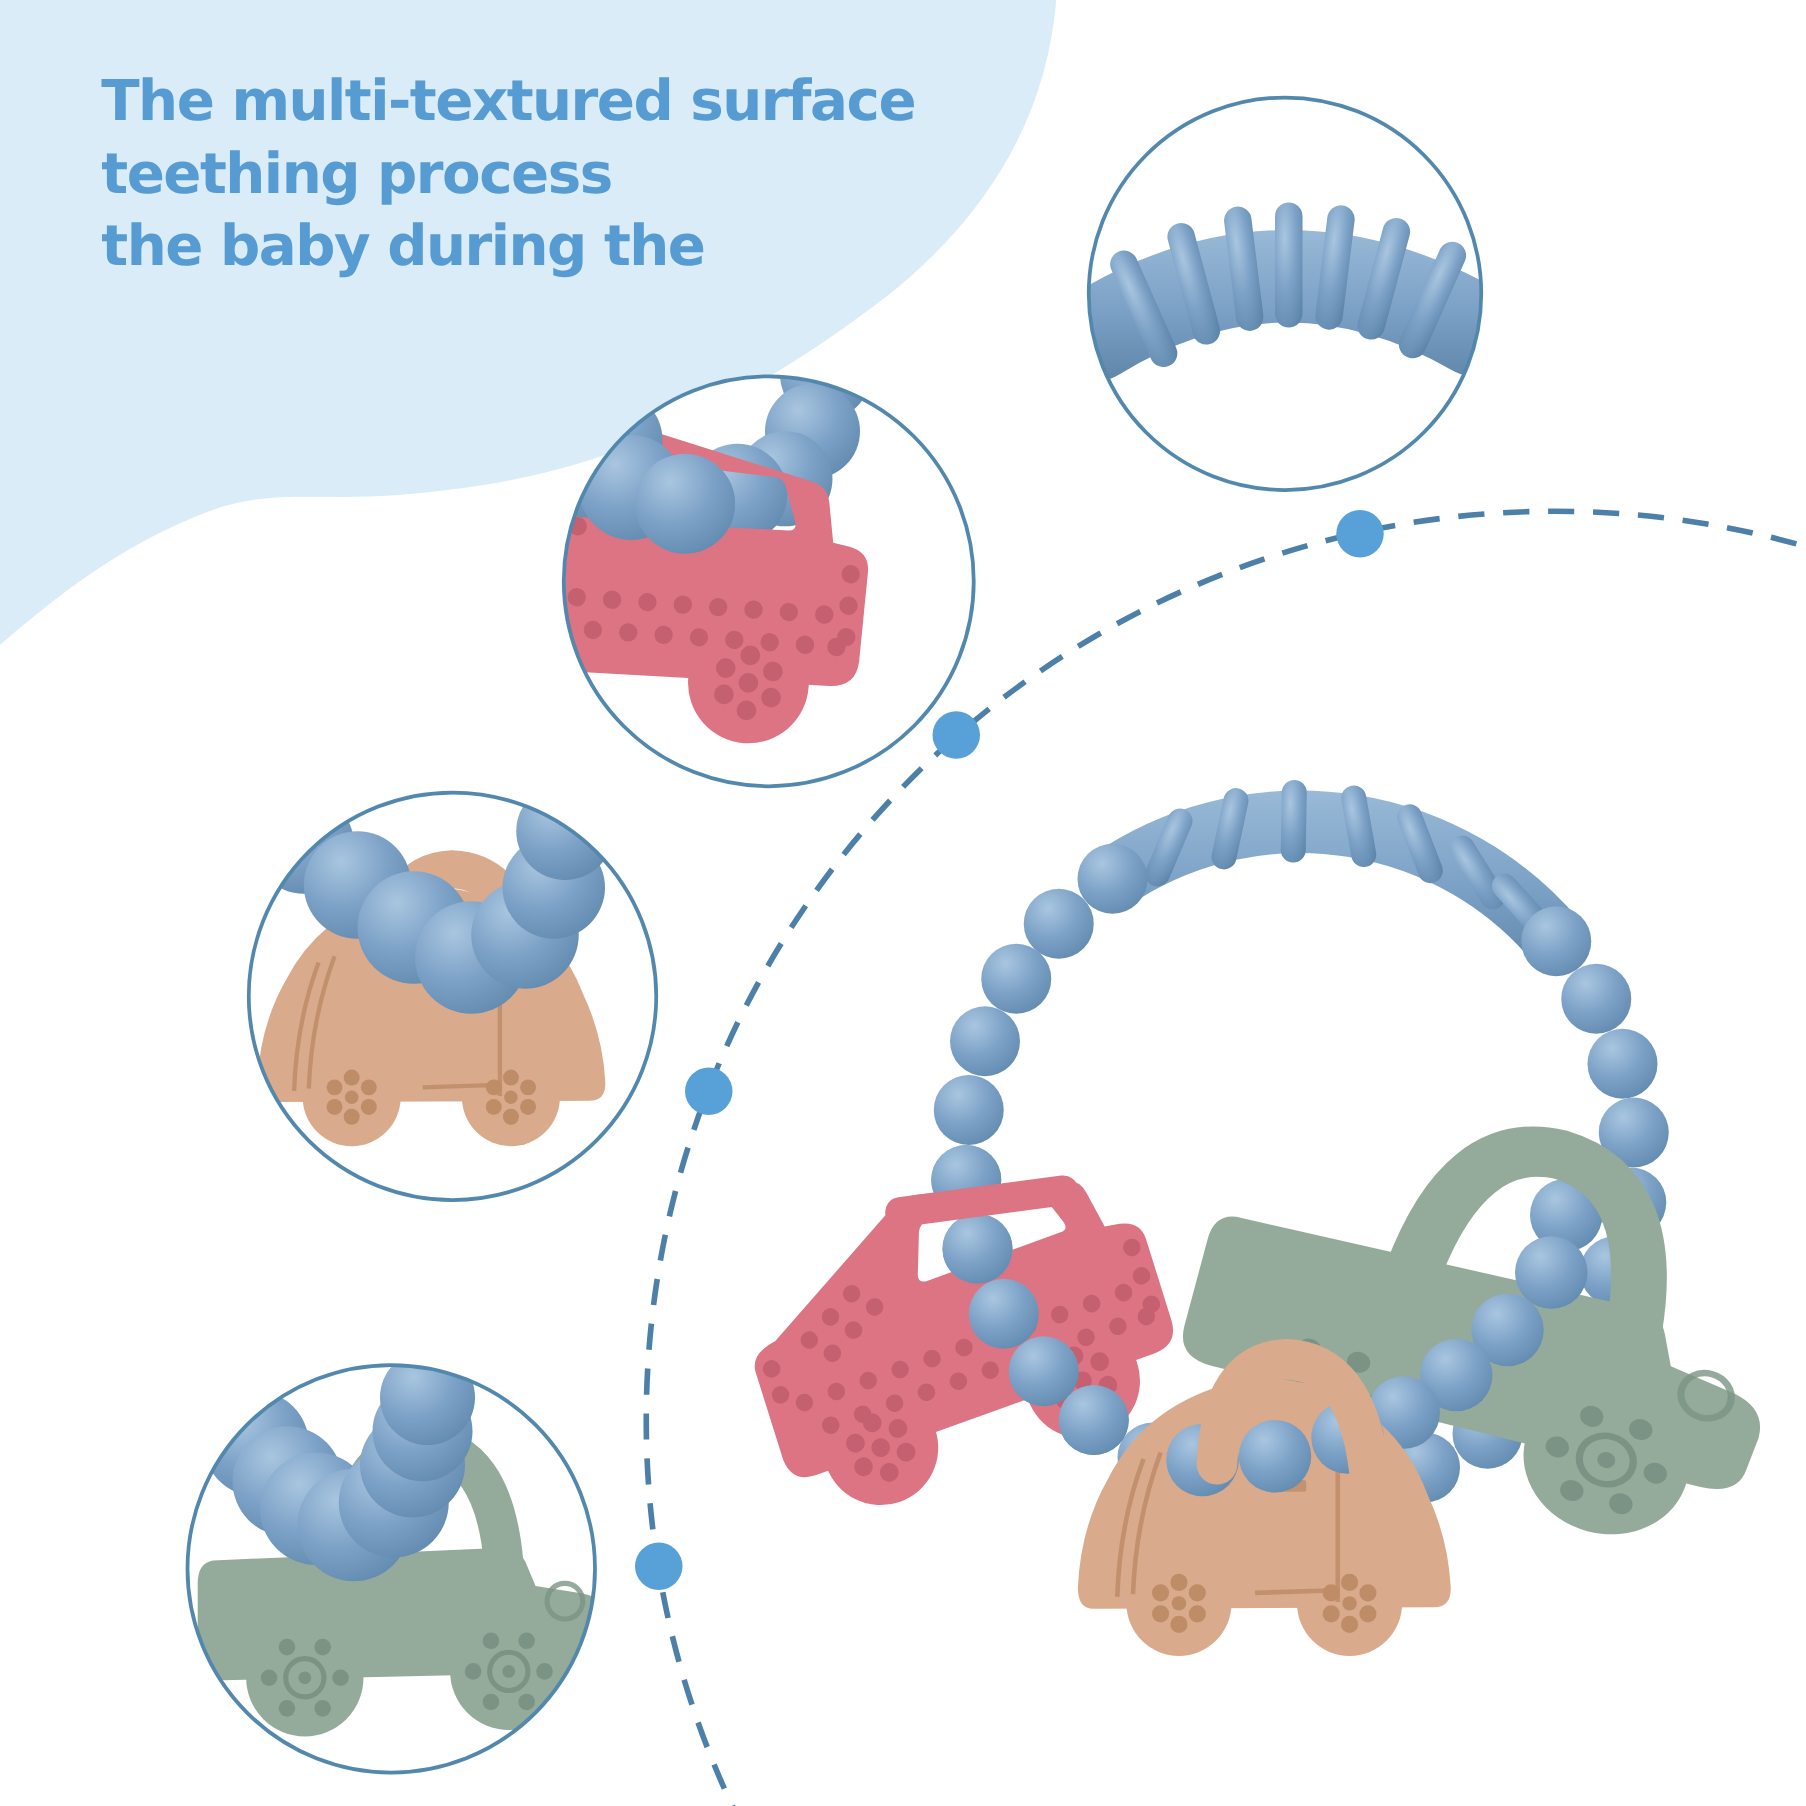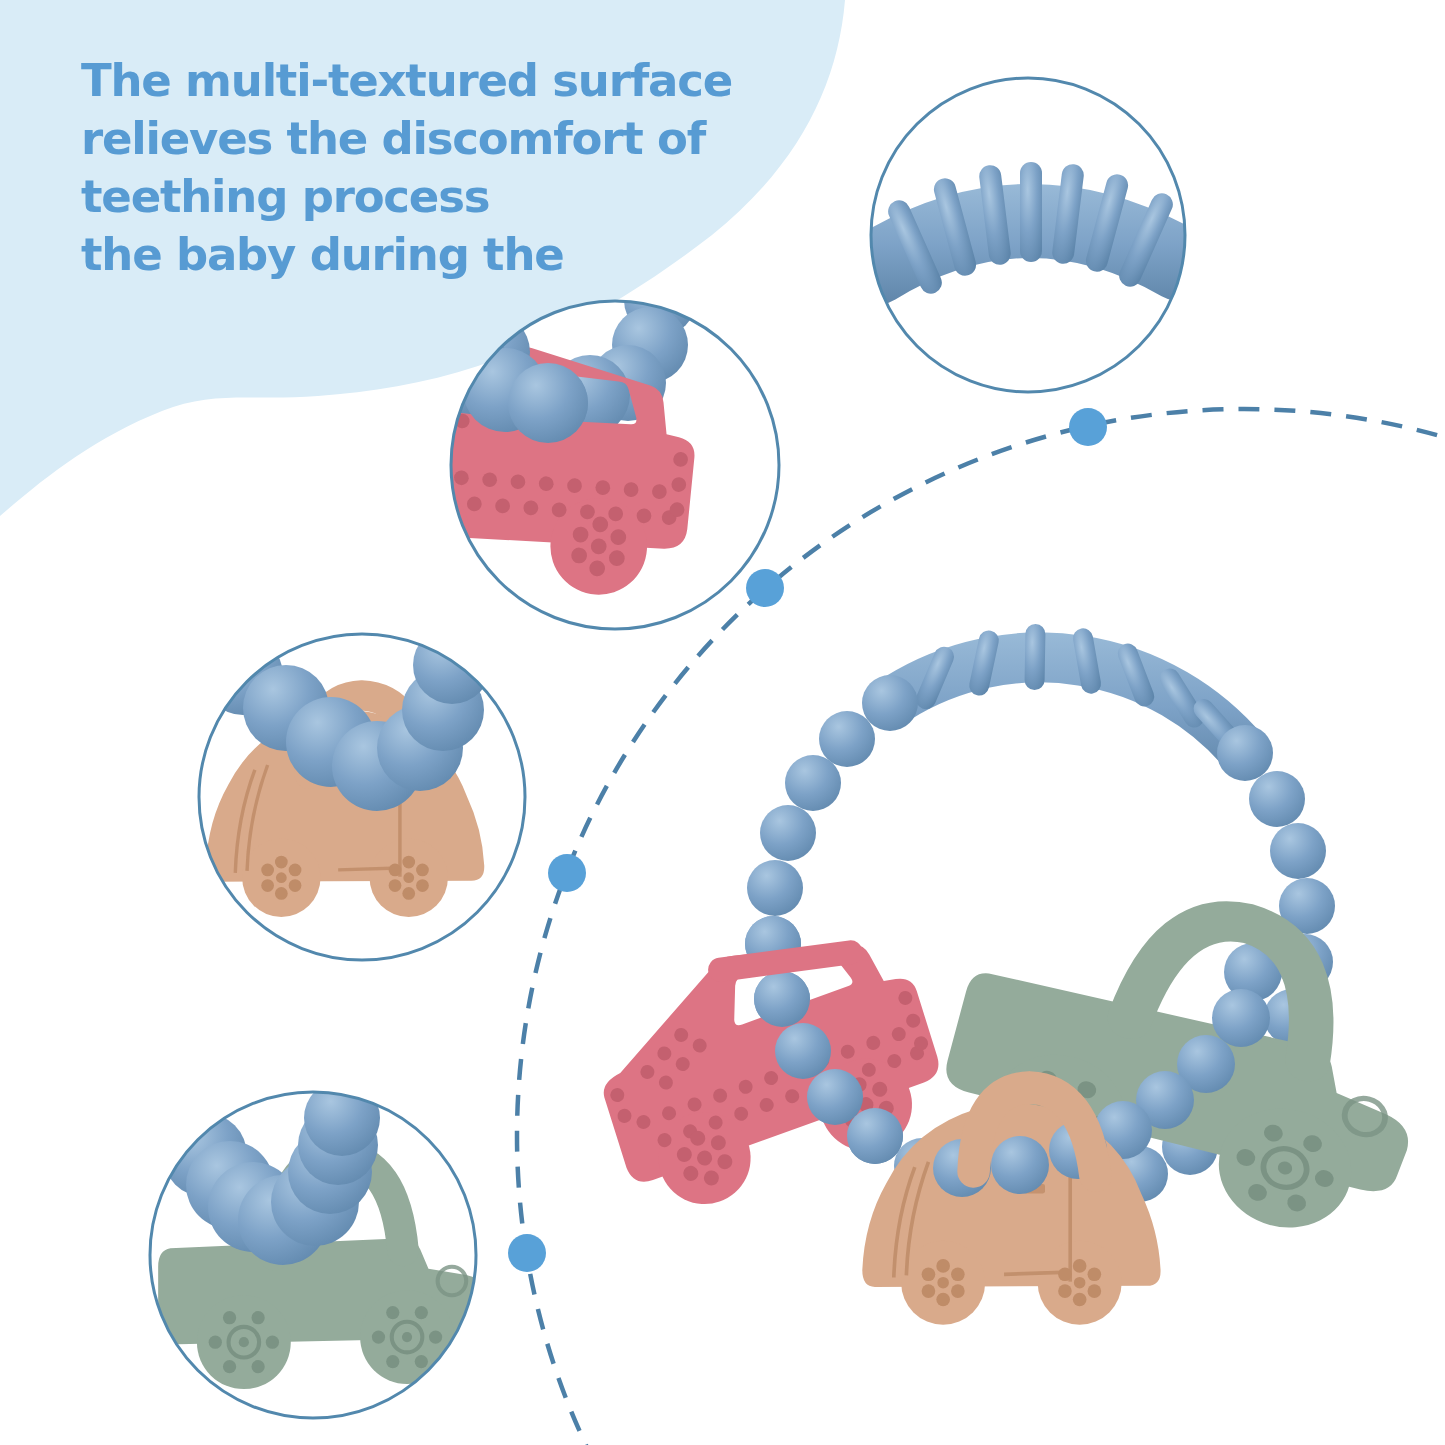--- a/index.html
+++ b/index.html
@@ -15,21 +15,20 @@
   }
   .headline div{white-space:nowrap;}
 </style>
 </head>
 <body>
 
 <div class="stage">
 
   <div class="headline">
     <div>The multi-textured surface</div>
-    <div>relieves the discomfort of</div>
     <div>teething process</div>
     <div>the baby during the</div>
   </div>
 
   <svg width="1445" height="1445" viewBox="0 0 1445 1445">
     <defs>
       <radialGradient id="gb" cx="0.35" cy="0.28" r="0.85">
         <stop offset="0" stop-color="#a9c6e0"></stop>
         <stop offset="0.5" stop-color="#7da2c7"></stop>
         <stop offset="1" stop-color="#5e86ab"></stop>

